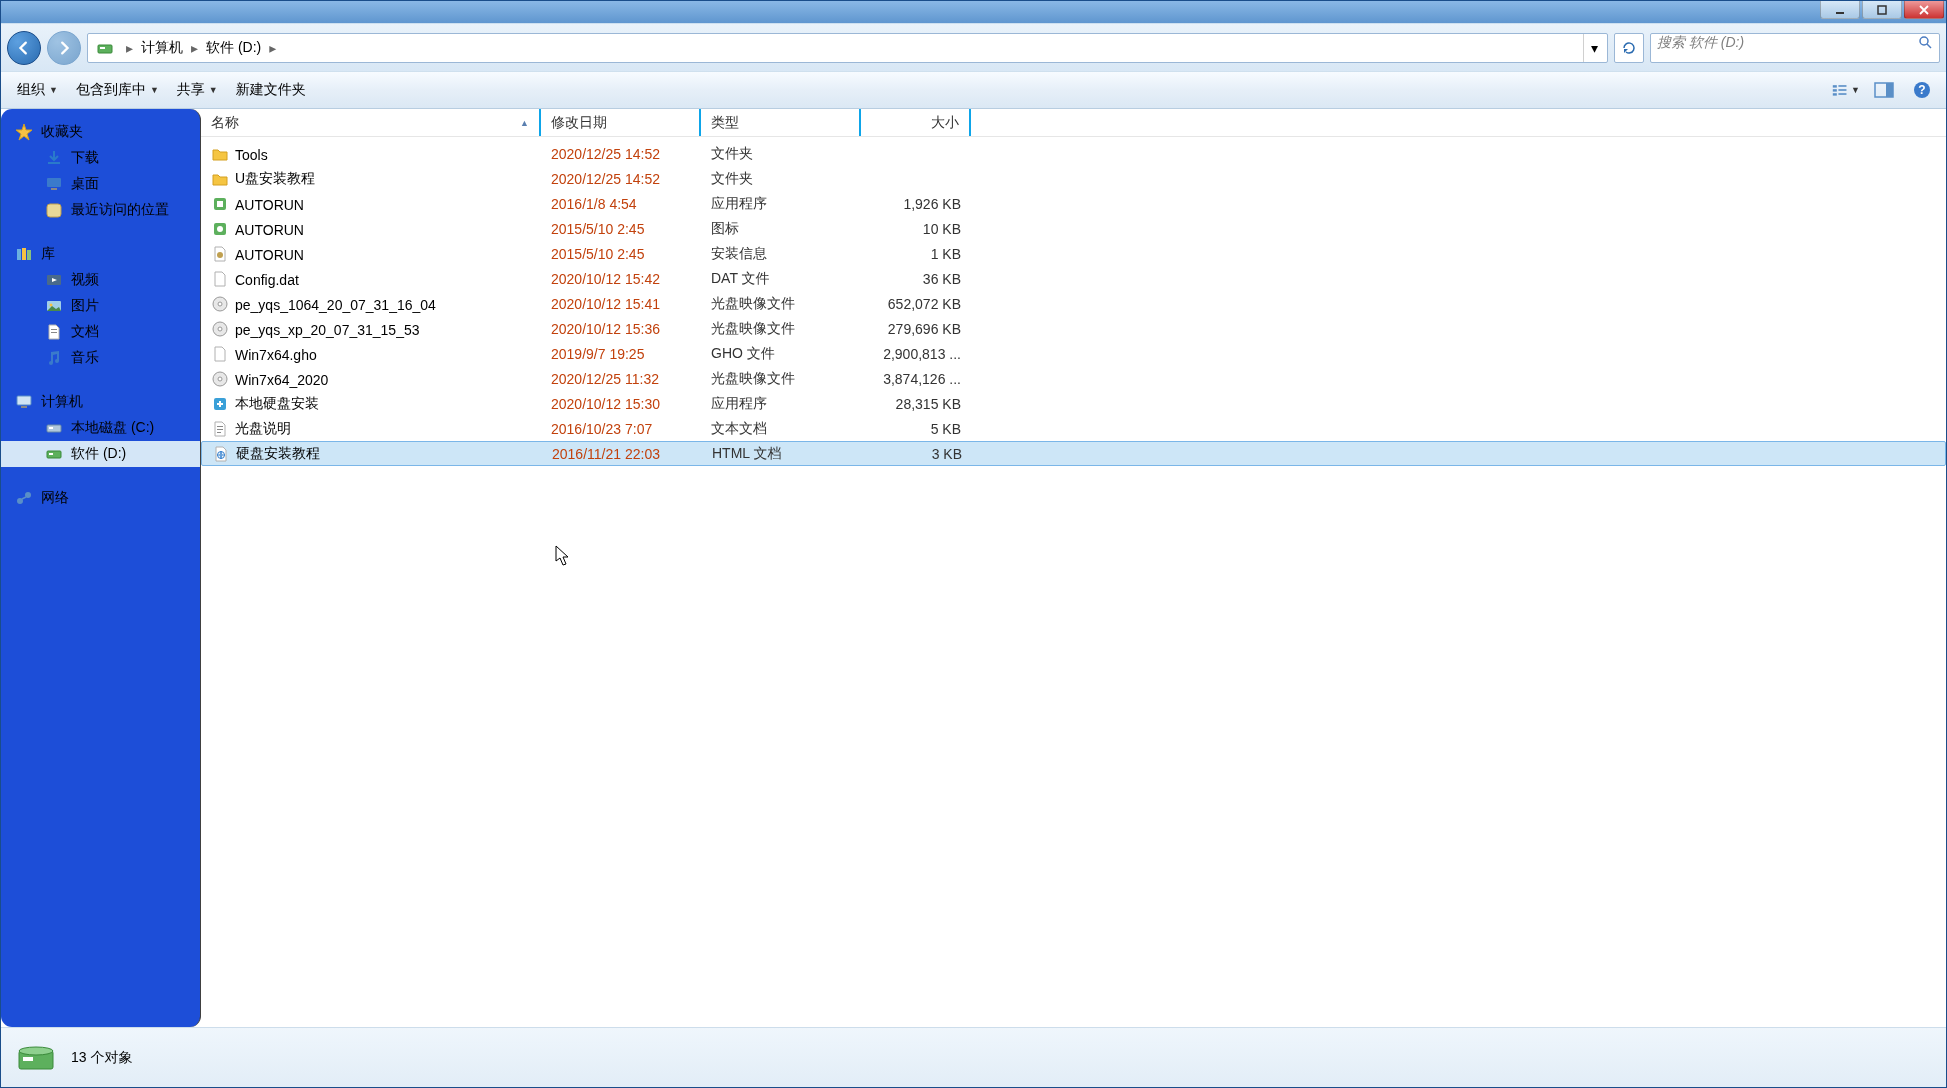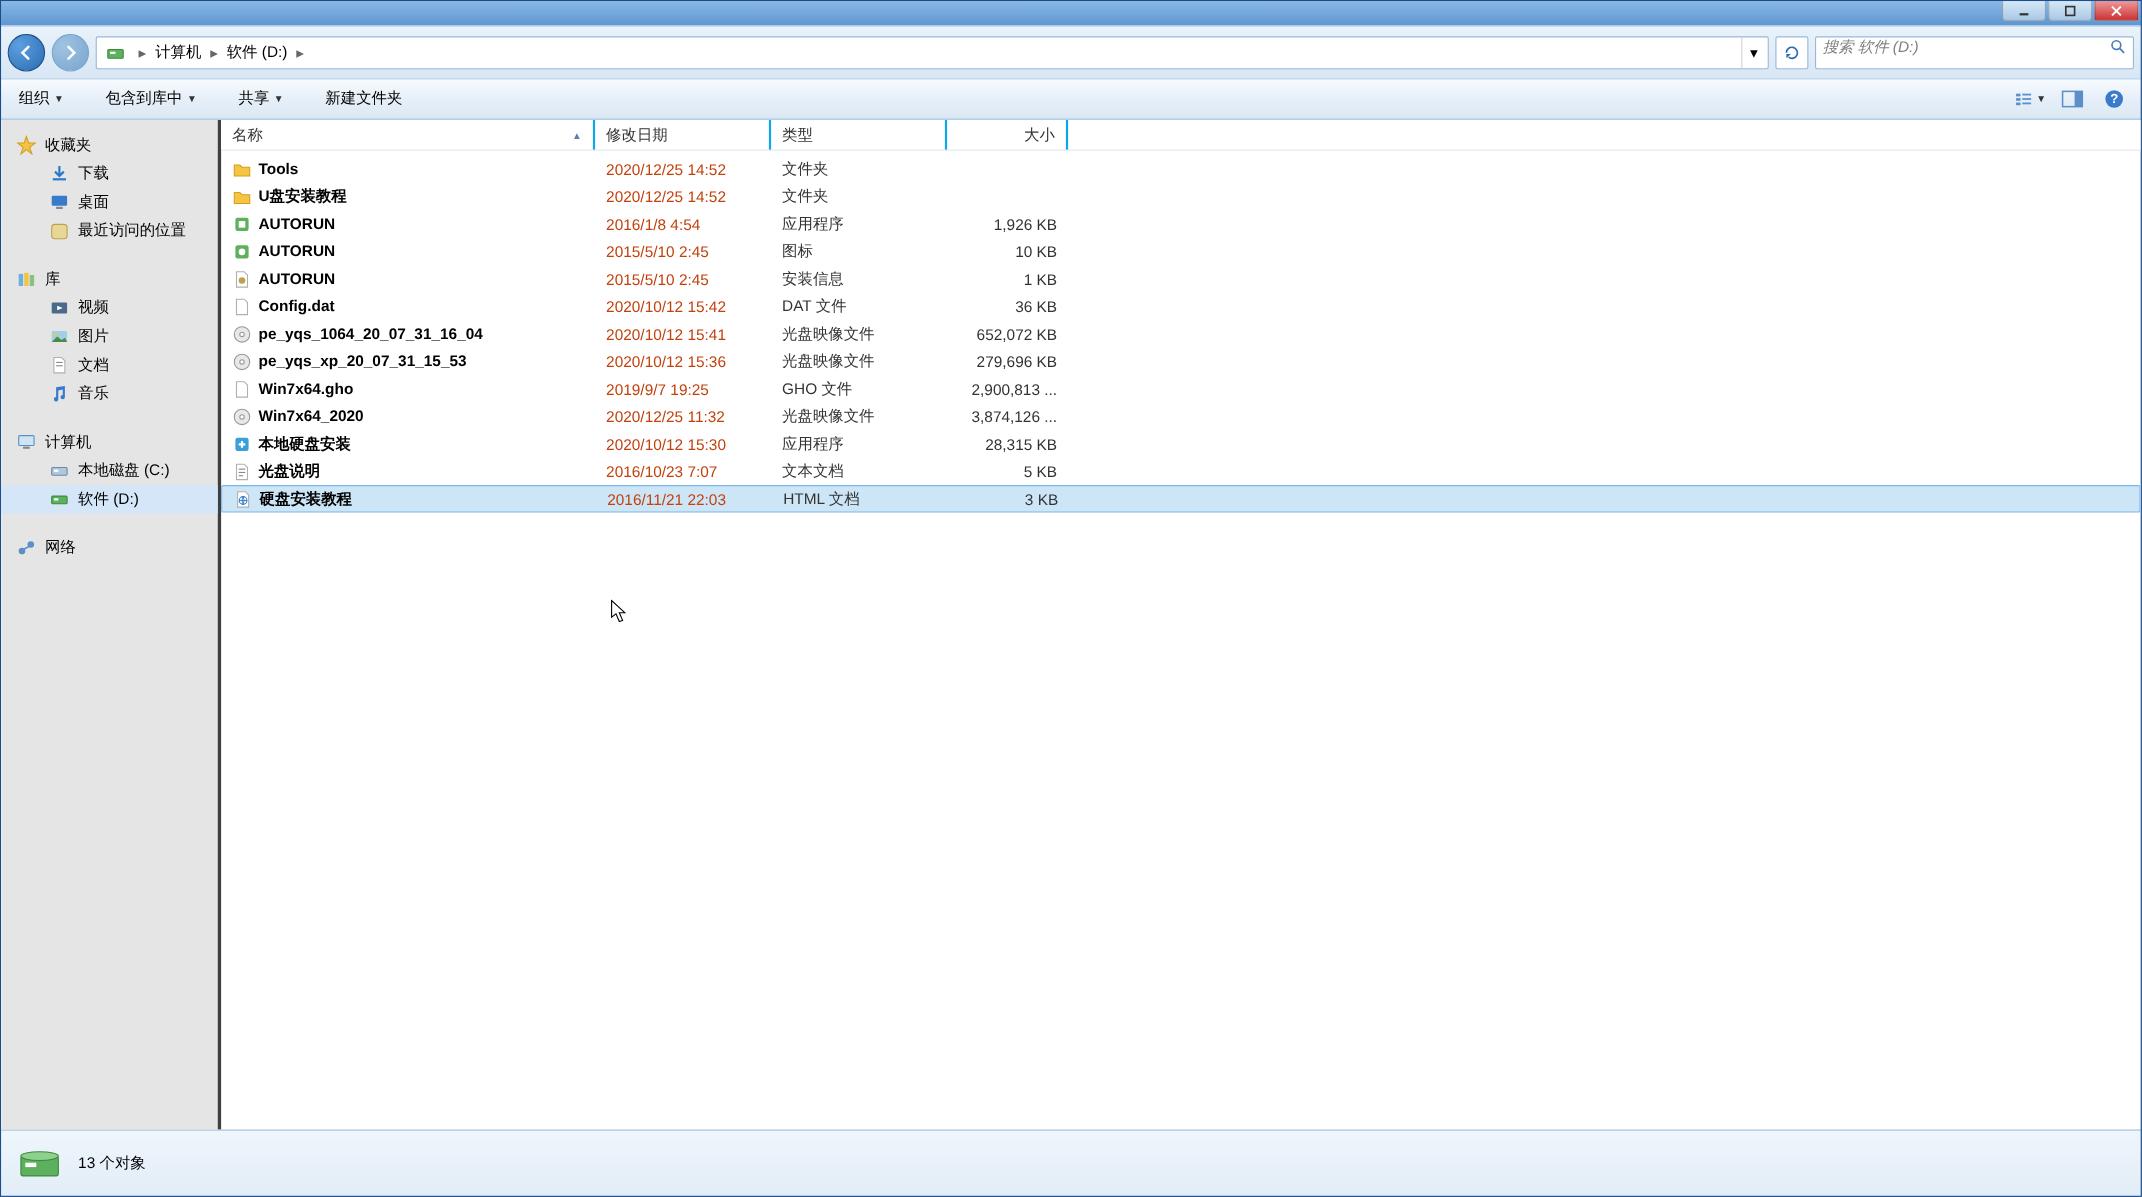--- a/index.html
+++ b/index.html
@@ -96,44 +96,45 @@
 .searchbox .mag { margin-left:auto; color:#4a7bc0; }
 
 
 .toolbar {
   height: 38px;
   background: linear-gradient(to bottom,#f7fbff 0%,#e6eff8 50%,#dbe8f4 100%);
   border-top: 1px solid #cfe0ee;
   border-bottom: 1px solid #b8cde0;
   display:flex; align-items:center;
   padding: 0 10px;
-  gap: 26px;
+  gap: 6px;
   font-size: 14px;
 }
 .toolbar .titem { display:flex; align-items:center; gap:4px; cursor:pointer; padding:4px 6px; }
 .toolbar .tright { margin-left:auto; display:flex; align-items:center; gap:10px; }
 .toolbar .iconbtn { width:28px; height:24px; display:flex; align-items:center; justify-content:center; cursor:pointer; }
 .dd-arrow { font-size:9px; color:#333; }
 
 
 .body {
   flex:1;
   display:flex;
   background:#fff;
   overflow:hidden;
 }
 
 
 .navpane {
   width: 200px;
-  background:#e5e5e5;
-  border-right:3px solid #404040;
+  background:#1d4ed8;
+  border-right:1px solid #404040;
   padding: 10px 0;
   font-size:14px;
   overflow-y:auto;
+  border-radius:11px;
 }
 .navgroup { margin-bottom: 18px; }
 .navpane .nitem {
   display:flex; align-items:center;
   padding: 3px 8px 3px 28px;
   gap:8px;
   cursor:pointer;
   height:26px;
 }
 .navpane .nitem.header { padding-left:14px; font-weight:normal; }
@@ -165,21 +166,21 @@
 
 .filelist { flex:1; overflow:auto; padding:4px 0; font-size:14px; }
 .row {
   display:flex;
   align-items:center;
   height:25px;
   padding: 0 4px;
   cursor:pointer;
 }
 .row.selected { background:#cde6f7; border:1px solid #7ab6e8; border-radius:2px; height:25px; }
-.row .c-name { width:336px; display:flex; align-items:flex-start; gap:6px; padding-left:6px;font-weight:bold; }
+.row .c-name { width:336px; display:flex; align-items:flex-end; gap:6px; padding-left:6px; }
 .row .c-date { width:160px; color:#c2410c; padding-left:10px; }
 .row .c-type { width:160px; color:#333; padding-left:10px; }
 .row .c-size { width:110px; color:#333; text-align:right; padding-right:10px; }
 
 
 .statusbar {
   height: 60px;
   background: linear-gradient(to bottom,#eff6fc,#e2edf7);
   border-top:1px solid #cdddeb;
   display:flex; align-items:center;

